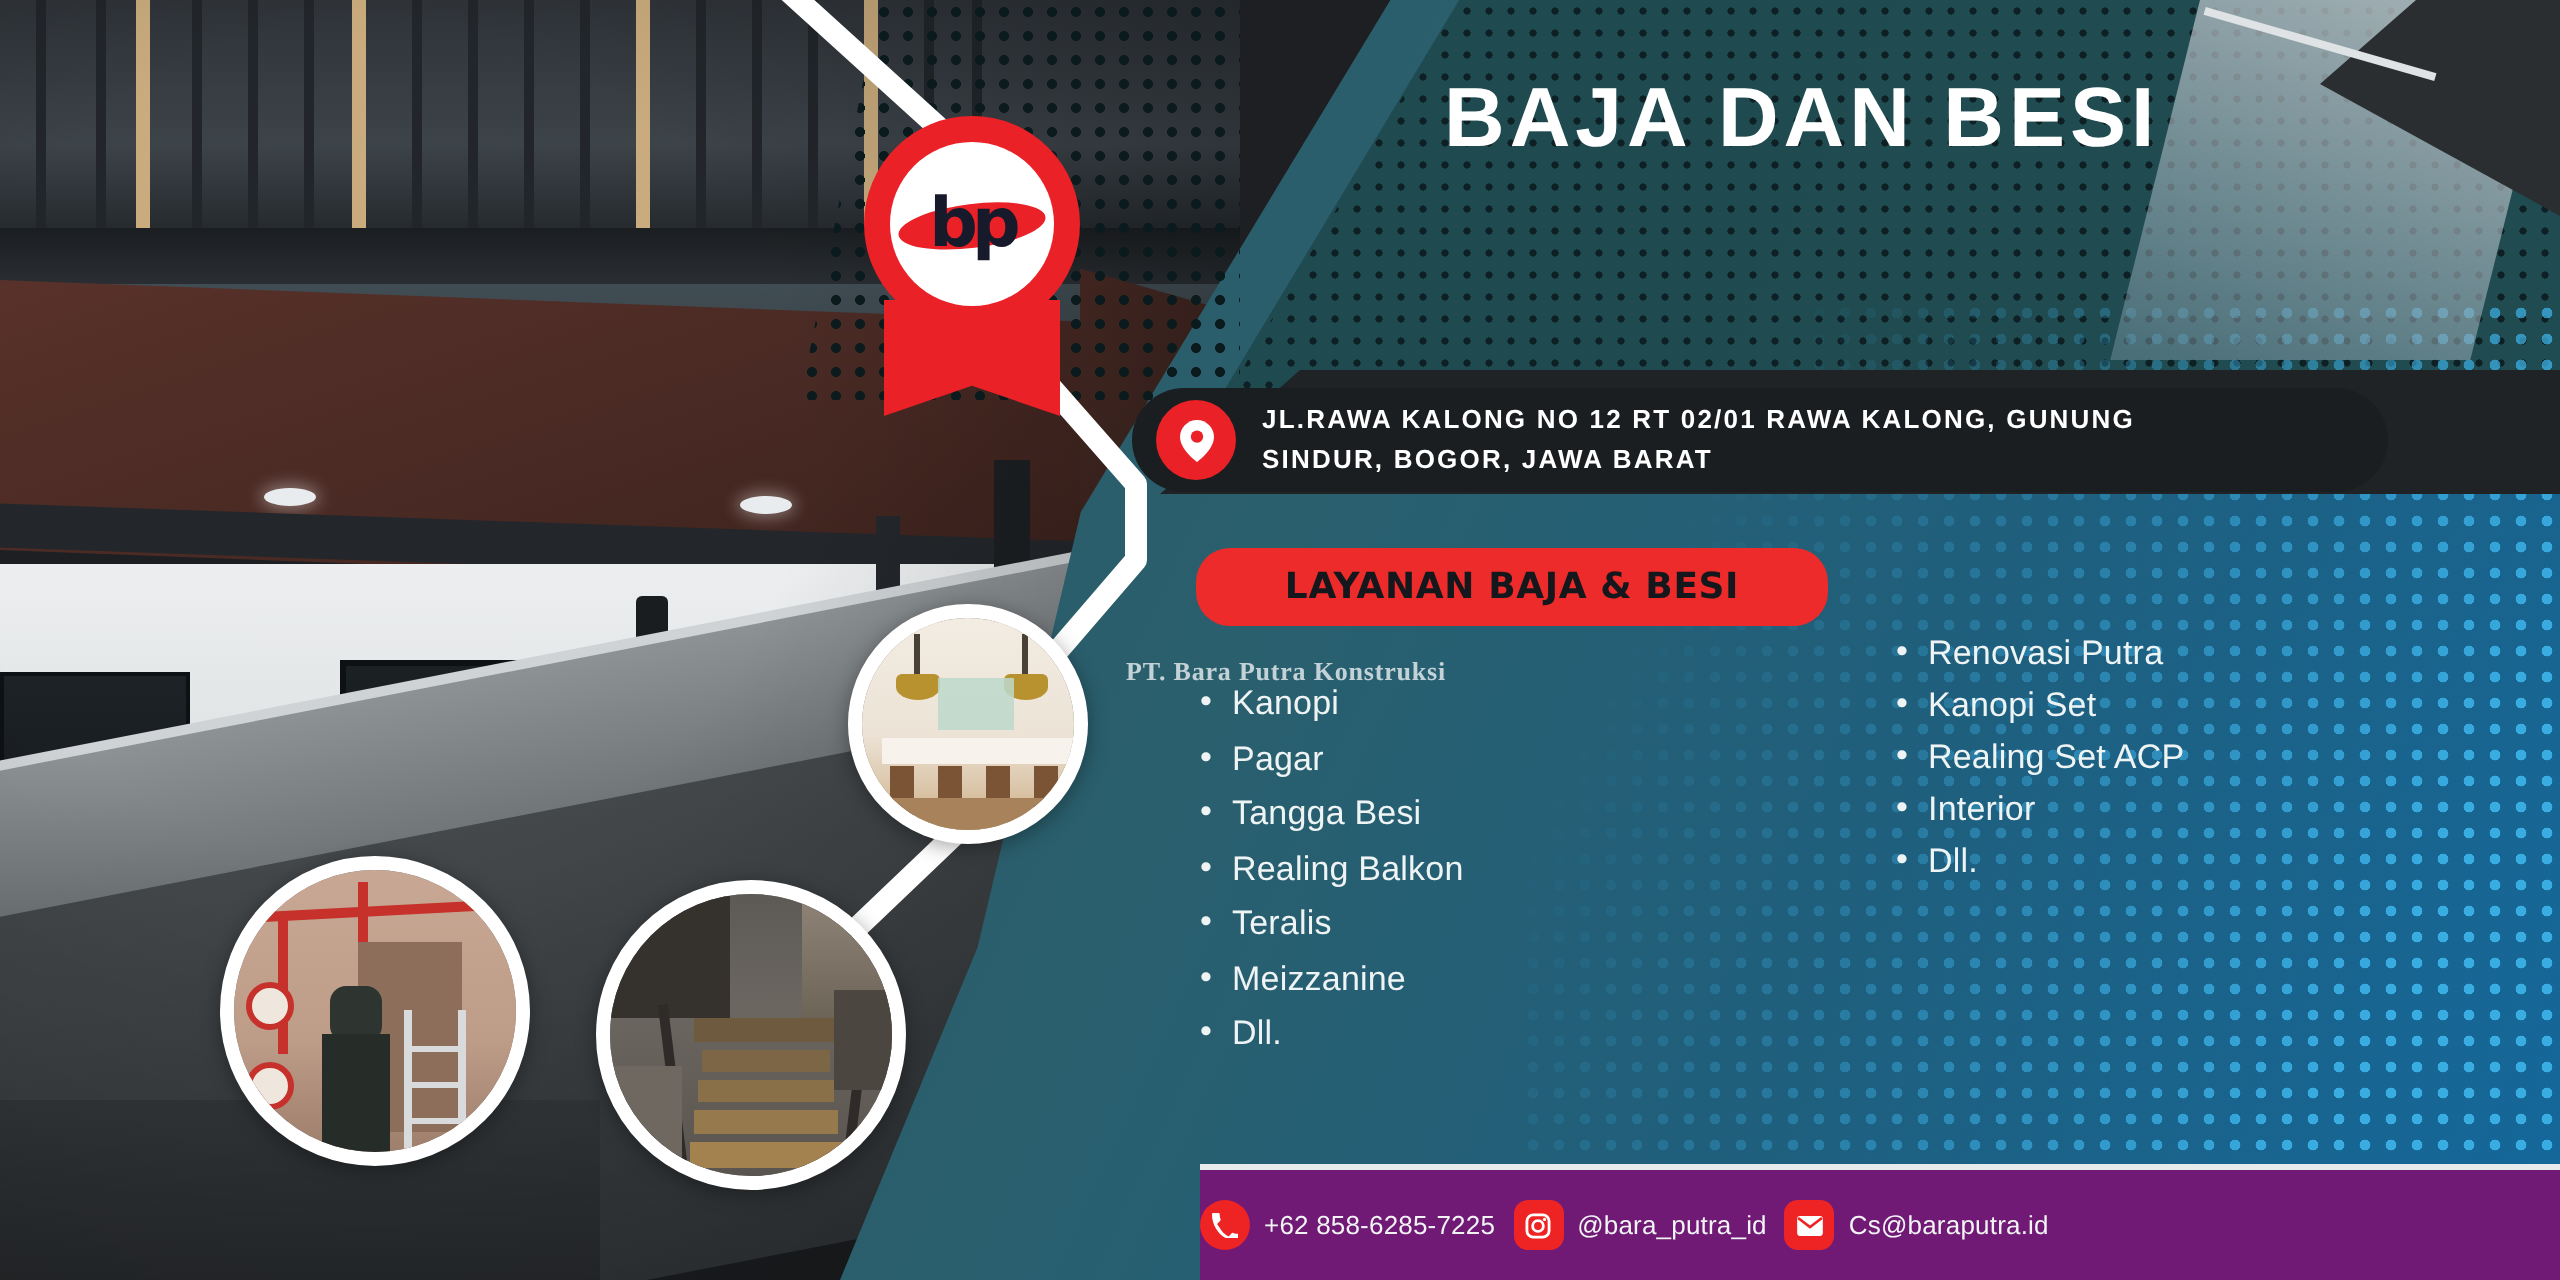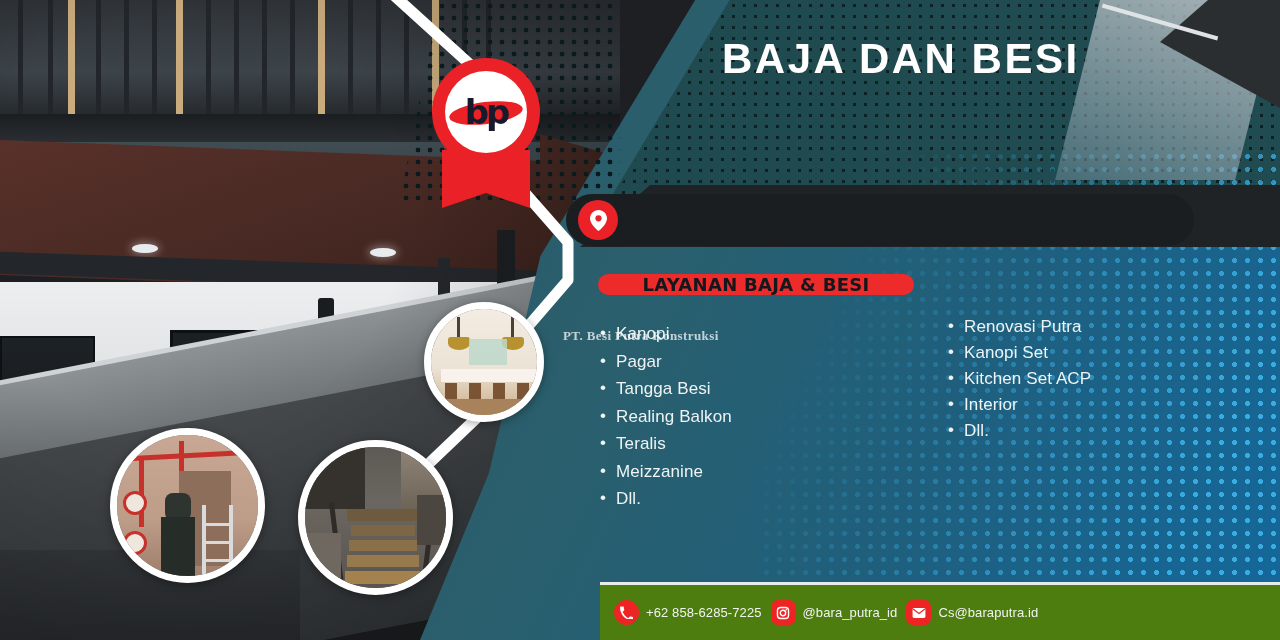--- a/index.html
+++ b/index.html
@@ -124,43 +124,43 @@
   .addr{position:absolute;left:566px;top:194px;width:628px;height:52px;border-radius:26px;
     background:#1b1e21;display:flex;align-items:center;padding:0 12px;gap:13px;}
   .addr-pin{width:40px;height:40px;border-radius:50%;background:#ea2127;flex:0 0 40px;
     display:flex;align-items:center;justify-content:center;}
   .addr-txt{color:#fff;font-size:13px;font-weight:700;letter-spacing:1.1px;line-height:1.55;}
 
   
   .col{position:absolute;}
   .col.left{left:598px;top:274px;width:320px;}
   .col.right{left:946px;top:274px;width:262px;}
-  .pill{height:21px;border-radius:17px;background:#ee2b2b;
+  .pill{height:39px;border-radius:17px;background:#ee2b2b;
     display:flex;align-items:center;justify-content:center;
     color:#14181c;font-size:18px;font-weight:700;letter-spacing:.3px;
     font-family:"DejaVu Sans",sans-serif;}
   .col.left .pill{width:316px;}
   .col.right .pill{width:258px;}
   ul.svc{list-style:none;margin:0;padding:0;}
   ul.svc li{color:#eef3f4;font-size:17px;line-height:1;margin:0;
     padding:0 0 0 18px;position:relative;letter-spacing:.1px;}
   ul.svc li::before{content:"•";position:absolute;left:2px;top:-1px;font-size:17px;color:#eef3f4;}
   .col.left ul.svc{margin-top:30px;}
   .col.left ul.svc li{margin-bottom:10.5px;}
   .col.right ul.svc{margin-top:44px;}
   .col.right ul.svc li{margin-bottom:9px;}
 
   
   .watermark{position:absolute;left:563px;top:328px;color:rgba(255,255,255,.72);
     font-family:"Liberation Serif",serif;font-size:13px;font-weight:700;letter-spacing:.4px;
     white-space:nowrap;}
 
   
-  .footer{position:absolute;left:600px;bottom:0;width:680px;height:55px;background:#4d7c0f;
-    display:flex;align-items:center;padding-left:14px;gap:9px;}
+  .footer{position:absolute;left:600px;bottom:0;width:680px;height:55px;background:#701a75;
+    display:flex;align-items:center;gap:9px;}
   .footer-top{position:absolute;left:600px;bottom:55px;width:680px;height:3px;background:#e8ebec;}
   .fitem{display:flex;align-items:center;gap:7px;}
   .ficon{width:25px;height:25px;background:#ee2424;flex:0 0 25px;
     display:flex;align-items:center;justify-content:center;}
   .ficon.circle{border-radius:50%;}
   .ficon.sq{border-radius:7px;}
   .ftxt{color:#f1f3f4;font-size:13px;letter-spacing:.1px;white-space:nowrap;}
 
   
   .circ{position:absolute;border-radius:50%;border:7px solid #fff;overflow:hidden;
@@ -304,47 +304,49 @@
   </div>
 
   <div class="addr">
     <div class="addr-pin">
       <svg width="17" height="21" viewBox="0 0 17 21">
         <path d="M8.5 0C3.8 0 0 3.8 0 8.5 0 14.8 8.5 21 8.5 21S17 14.8 17 8.5C17 3.8 13.2 0 8.5 0z" fill="#fff"></path>
         <circle cx="8.5" cy="8.3" r="3.1" fill="#ea2127"></circle>
       </svg>
     </div>
     <div class="addr-txt">
+      <div>JL.RAWA KALONG NO 12 RT 02/01 RAWA KALONG, GUNUNG</div>
+      <div>SINDUR, BOGOR, JAWA BARAT</div>
     </div>
   </div>
 
   <div class="col left">
     <div class="pill">LAYANAN BAJA &amp; BESI</div>
     <ul class="svc">
       <li>Kanopi</li>
       <li>Pagar</li>
       <li>Tangga Besi</li>
       <li>Realing Balkon</li>
       <li>Teralis</li>
       <li>Meizzanine</li>
       <li>Dll.</li>
     </ul>
   </div>
 
   <div class="col right">
     <ul class="svc">
       <li>Renovasi Putra</li>
       <li>Kanopi Set</li>
-      <li>Kitchen Set ACP</li>
+      <li>Realing Set ACP</li>
       <li>Interior</li>
       <li>Dll.</li>
     </ul>
   </div>
 
-  <div class="watermark">PT. Besi Putra Konstruksi</div>
+  <div class="watermark">PT. Bara Putra Konstruksi</div>
 
   <div class="footer-top"></div>
   <div class="footer">
 
     <div class="fitem">
       <span class="ficon circle">
         <svg width="13" height="13" viewBox="0 0 24 24" fill="#fff">
           <path d="M6.6 10.8c1.9 3.7 5 6.8 8.7 8.7l2.9-2.9c.4-.4.9-.5 1.3-.3 1.5.5 3 .8 4.6.8.7 0 1.2.5 1.2 1.2V23c0 .7-.5 1.2-1.2 1.2C11.3 24.2 0 12.9 0 -.8 0 -1.5.5-2 1.2-2h4.7c.7 0 1.2.5 1.2 1.2 0 1.6.3 3.1.8 4.6.1.4 0 .9-.3 1.3l-2.9 2.9z" transform="translate(0,3)"></path>
         </svg>
       </span>

